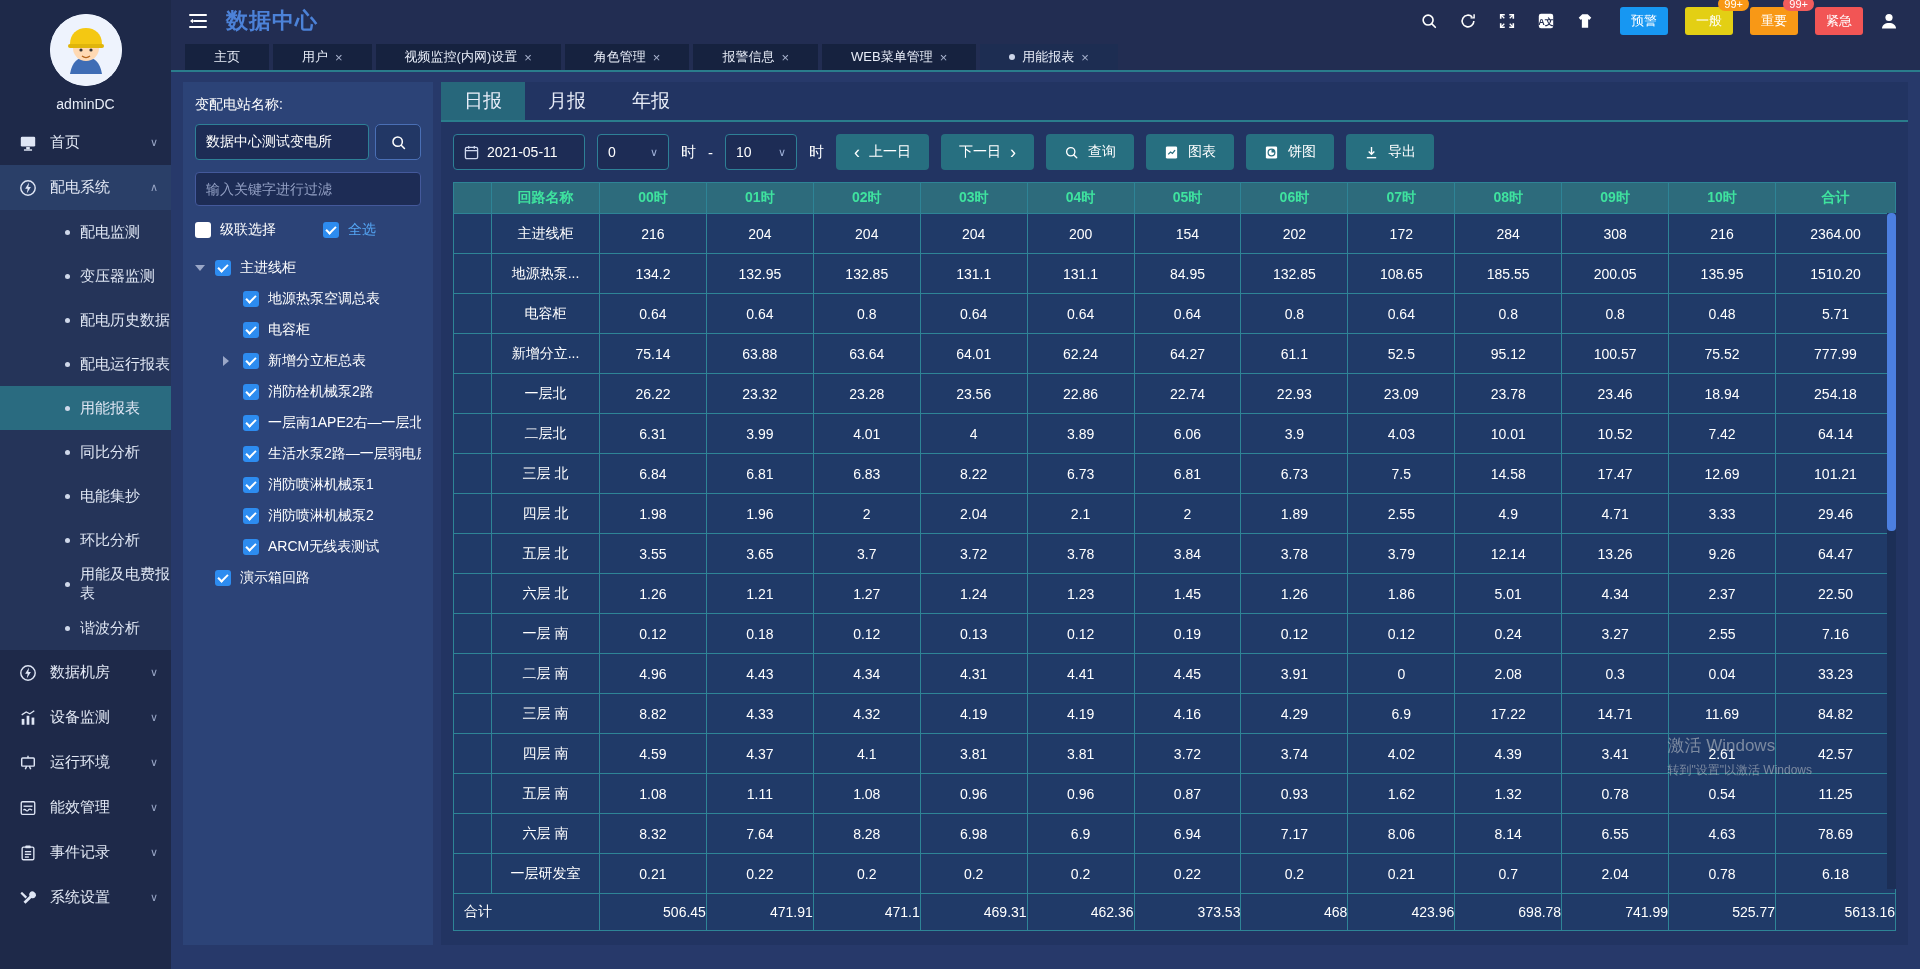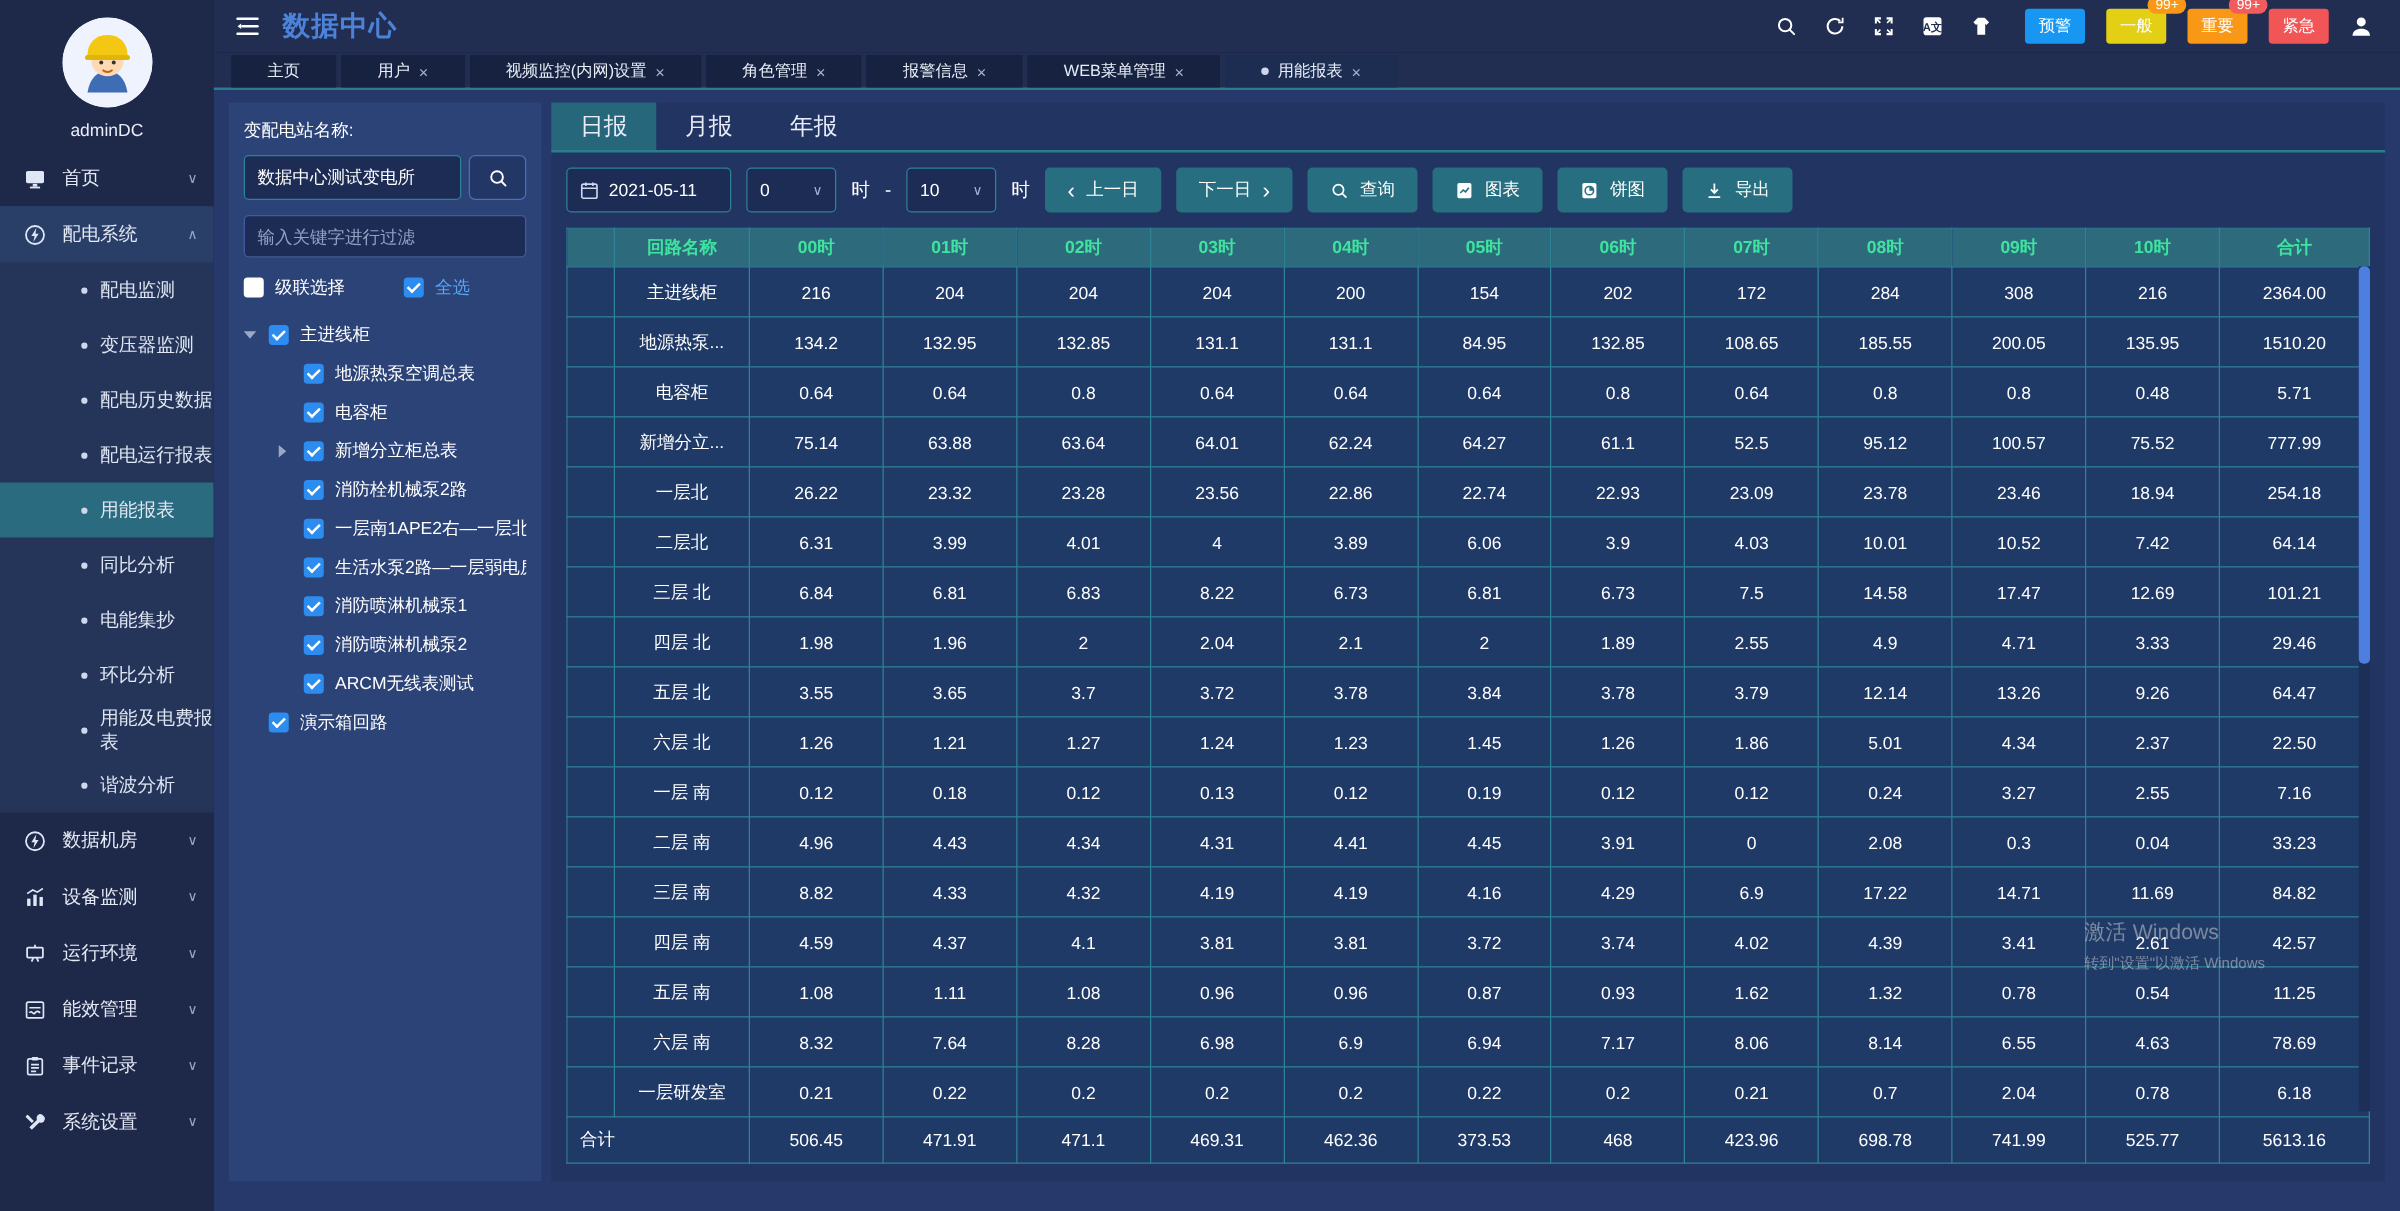--- a/index.html
+++ b/index.html
@@ -71,21 +71,21 @@
   .tlabel { font-size:15px; }
   .tbtn { height:36px; background:#276f80; border:none; border-radius:4px; display:flex; align-items:center; gap:9px; padding:0 18px; font-size:14px; color:#fff; cursor:pointer; font-family:inherit; }
   .angle { font-size:18px; line-height:1; }
 
   
   .table-wrap { flex:1; position:relative; min-height:0; overflow:hidden; }
   table { width:100%; border-collapse:collapse; table-layout:fixed; }
   th,td { border:1px solid #2e8496; text-align:center; font-size:14px; overflow:hidden; white-space:nowrap; }
   thead th { height:31px; background:#2d6b7c; color:#3fe39f; font-weight:bold; }
   tbody td { height:40px; background:#203a68; }
-  tfoot td { height:37px; background:#203a68; }
+  tfoot td { height:37px; background:#203a68;text-align:right; }
   tfoot .sum-label { text-align:left; padding-left:10px; }
   .row-cb { width:13px; height:13px; background:#fff; border-radius:2px; margin:0 auto; cursor:pointer; }
   .vscroll { position:absolute; top:31px; right:0; width:9px; height:676px; background:#1c2f57; }
   .vthumb { position:absolute; top:0; left:0; right:0; height:47%; background:#4c7fe0; border-radius:4px; cursor:pointer; }
   .watermark { position:absolute; right:84px; top:552px; color:#c6cace; opacity:.55; pointer-events:none; }
   .watermark .l1 { font-size:17px; }
   .watermark .l2 { font-size:12px; margin-top:5px; }
 </style>
 </head>
 <body>

